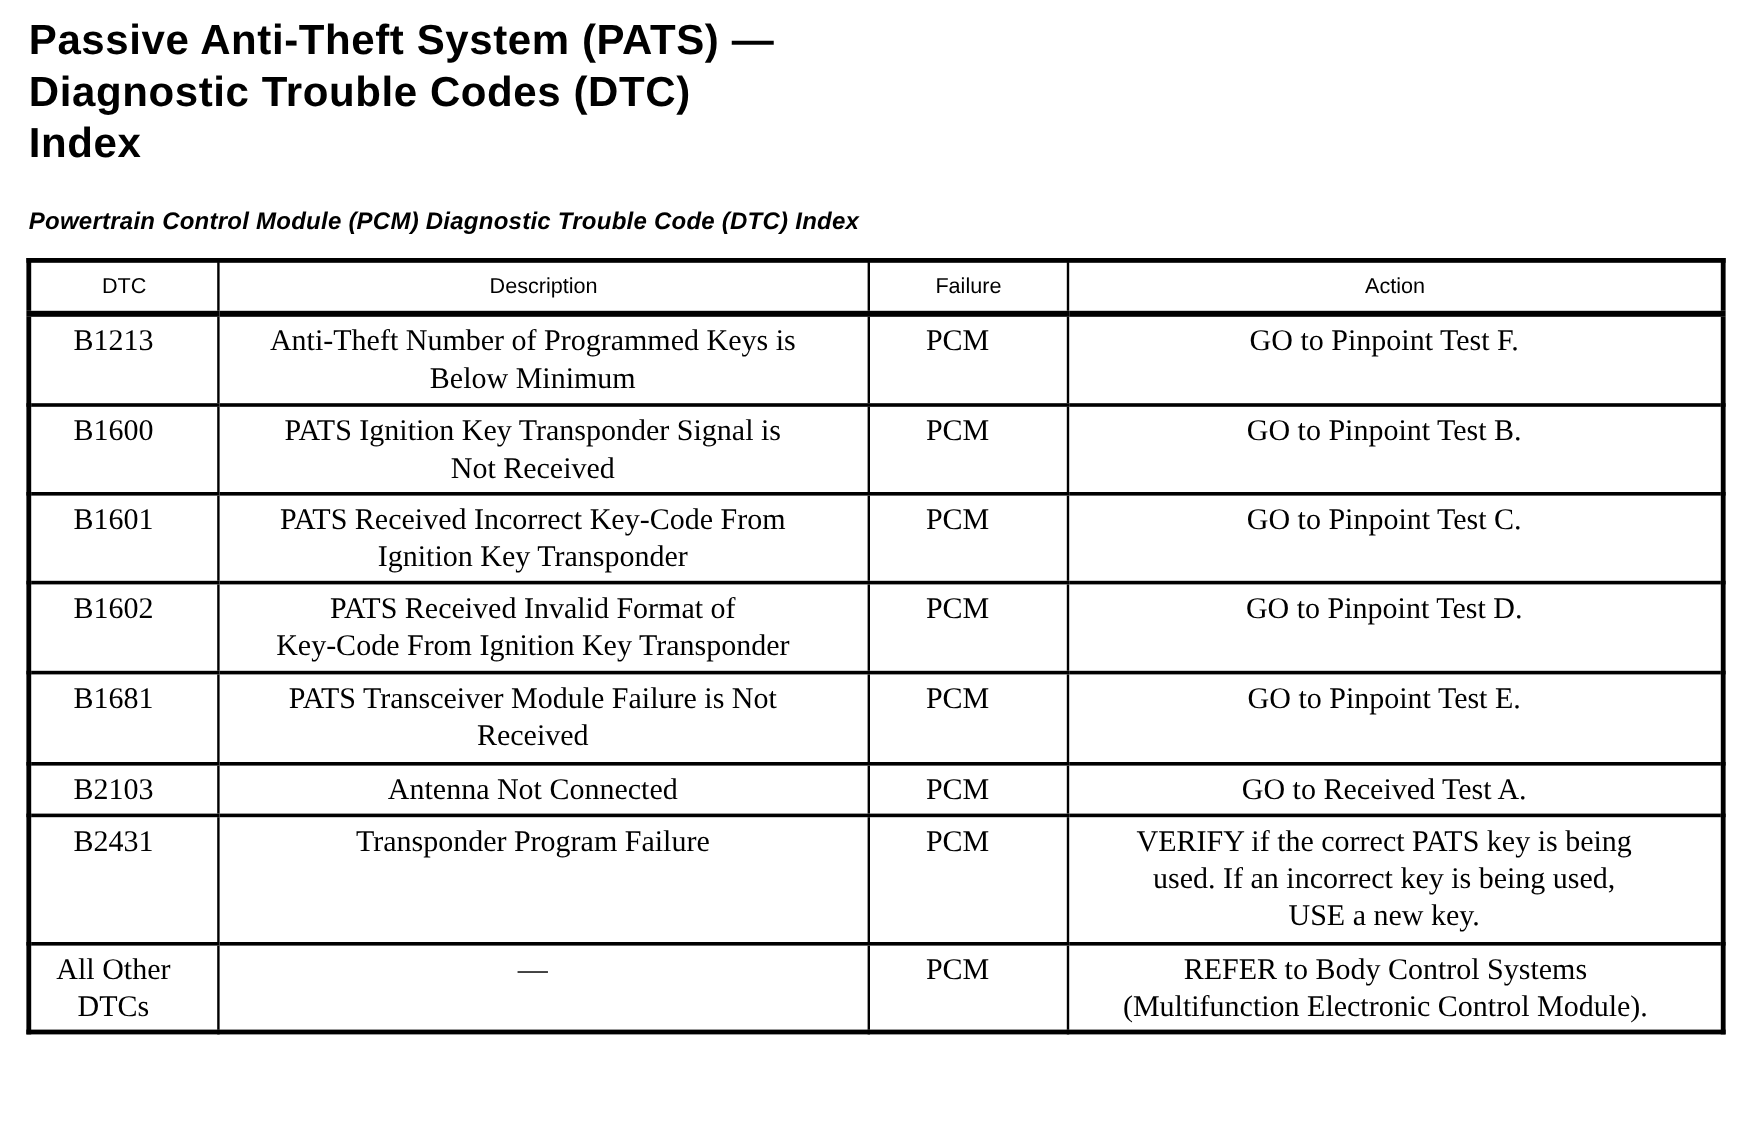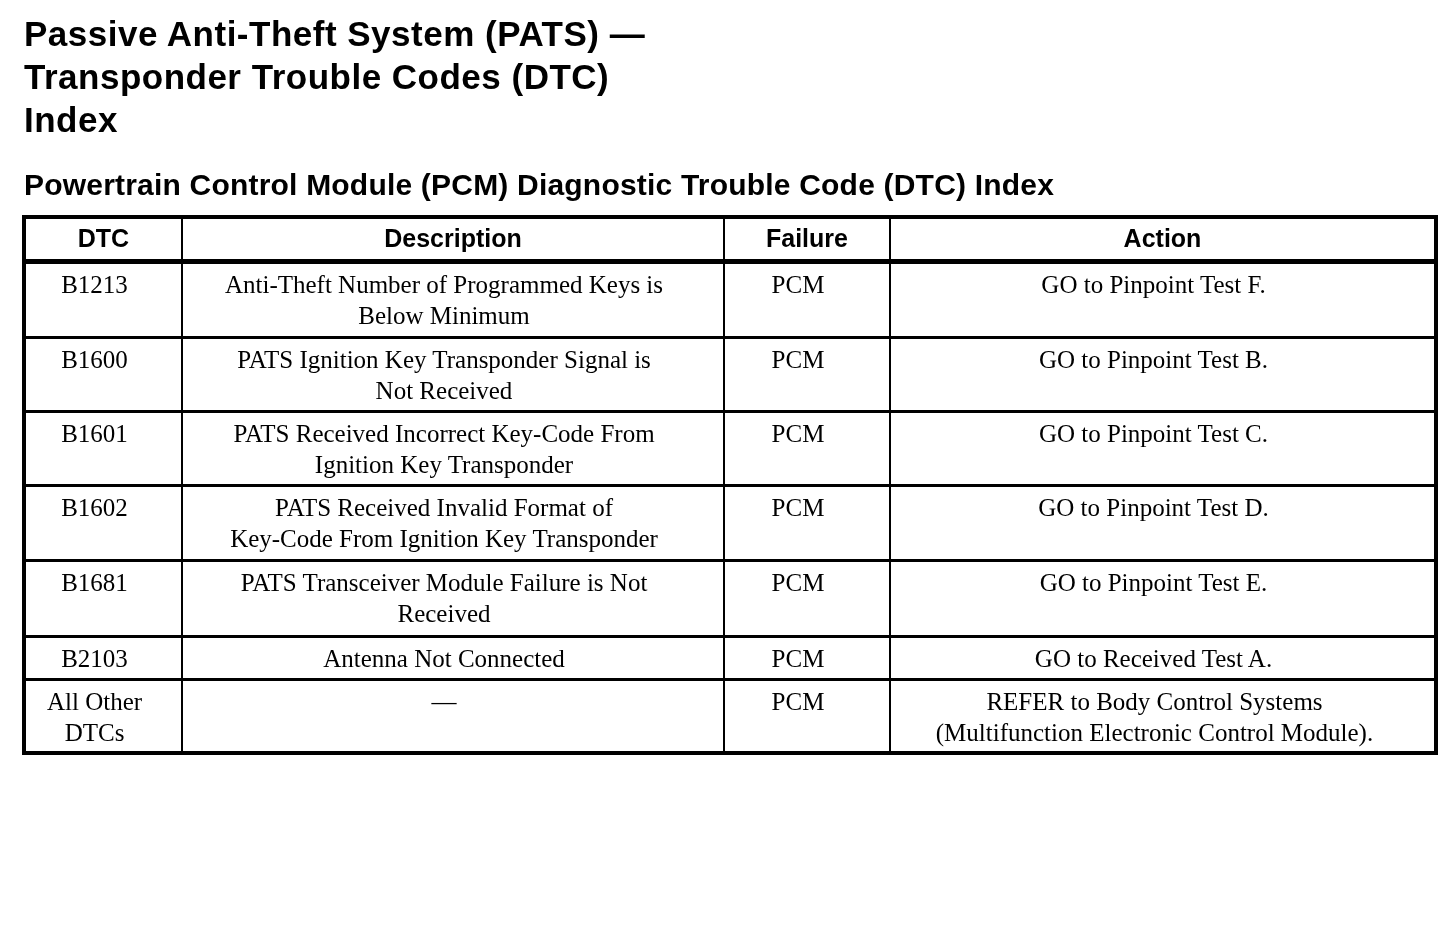--- a/index.html
+++ b/index.html
@@ -27,35 +27,36 @@
     font-weight: bold;
     font-size: 35px;
     line-height: 43px;
     letter-spacing: 0.5px;
   }
   .title span { display: block; }
   .subtitle {
     margin: 30px 0 0 2px;
     font-family: "Liberation Sans", sans-serif;
     font-weight: bold;
-    font-size: 30px;
+    font-size: 20px;
     line-height: 28px;
     letter-spacing: 0.2px;
+    font-style: italic;
   }
   table.dtc-table {
     margin-top: 16px;
     width: 1412px;
     border-collapse: collapse;
     table-layout: fixed;
     border: 4px solid #000;
   }
   .dtc-table th {
     font-family: "Liberation Sans", sans-serif;
-    font-weight: bold;
-    font-size: 25px;
+    font-weight: normal;
+    font-size: 18px;
     text-align: center;
     vertical-align: middle;
     padding: 2px 4px;
     border-left: 2px solid #000;
     border-right: 2px solid #000;
     border-bottom: 5px solid #000;
   }
   .dtc-table td {
     font-family: "Liberation Serif", serif;
     font-size: 25px;
@@ -73,21 +74,21 @@
     padding-left: 8px;
   }
 </style>
 </head>
 <body>
 
 <div class="page">
 
   <h1 class="title">
     <span>Passive Anti-Theft System (PATS) —</span>
-    <span>Transponder Trouble Codes (DTC)</span>
+    <span>Diagnostic Trouble Codes (DTC)</span>
     <span>Index</span>
   </h1>
 
   <h2 class="subtitle">Powertrain Control Module (PCM) Diagnostic Trouble Code (DTC) Index</h2>
 
   <table class="dtc-table">
     <colgroup>
       <col style="width:158px">
       <col style="width:542px">
       <col style="width:166px">
@@ -136,20 +137,28 @@
 Received</td>
         <td>PCM</td>
         <td>GO to Pinpoint Test E.</td>
       </tr>
       <tr style="height:43px">
         <td>B2103</td>
         <td>Antenna Not Connected</td>
         <td>PCM</td>
         <td>GO to Received Test A.</td>
       </tr>
+      <tr style="height:107px">
+        <td>B2431</td>
+        <td>Transponder Program Failure</td>
+        <td>PCM</td>
+        <td>VERIFY if the correct PATS key is being
+used. If an incorrect key is being used,
+USE a new key.</td>
+      </tr>
       <tr style="height:74px">
         <td>All Other
 DTCs</td>
         <td>—</td>
         <td>PCM</td>
         <td class="left">REFER to Body Control Systems
 (Multifunction Electronic Control Module).</td>
       </tr>
     </tbody>
   </table>

